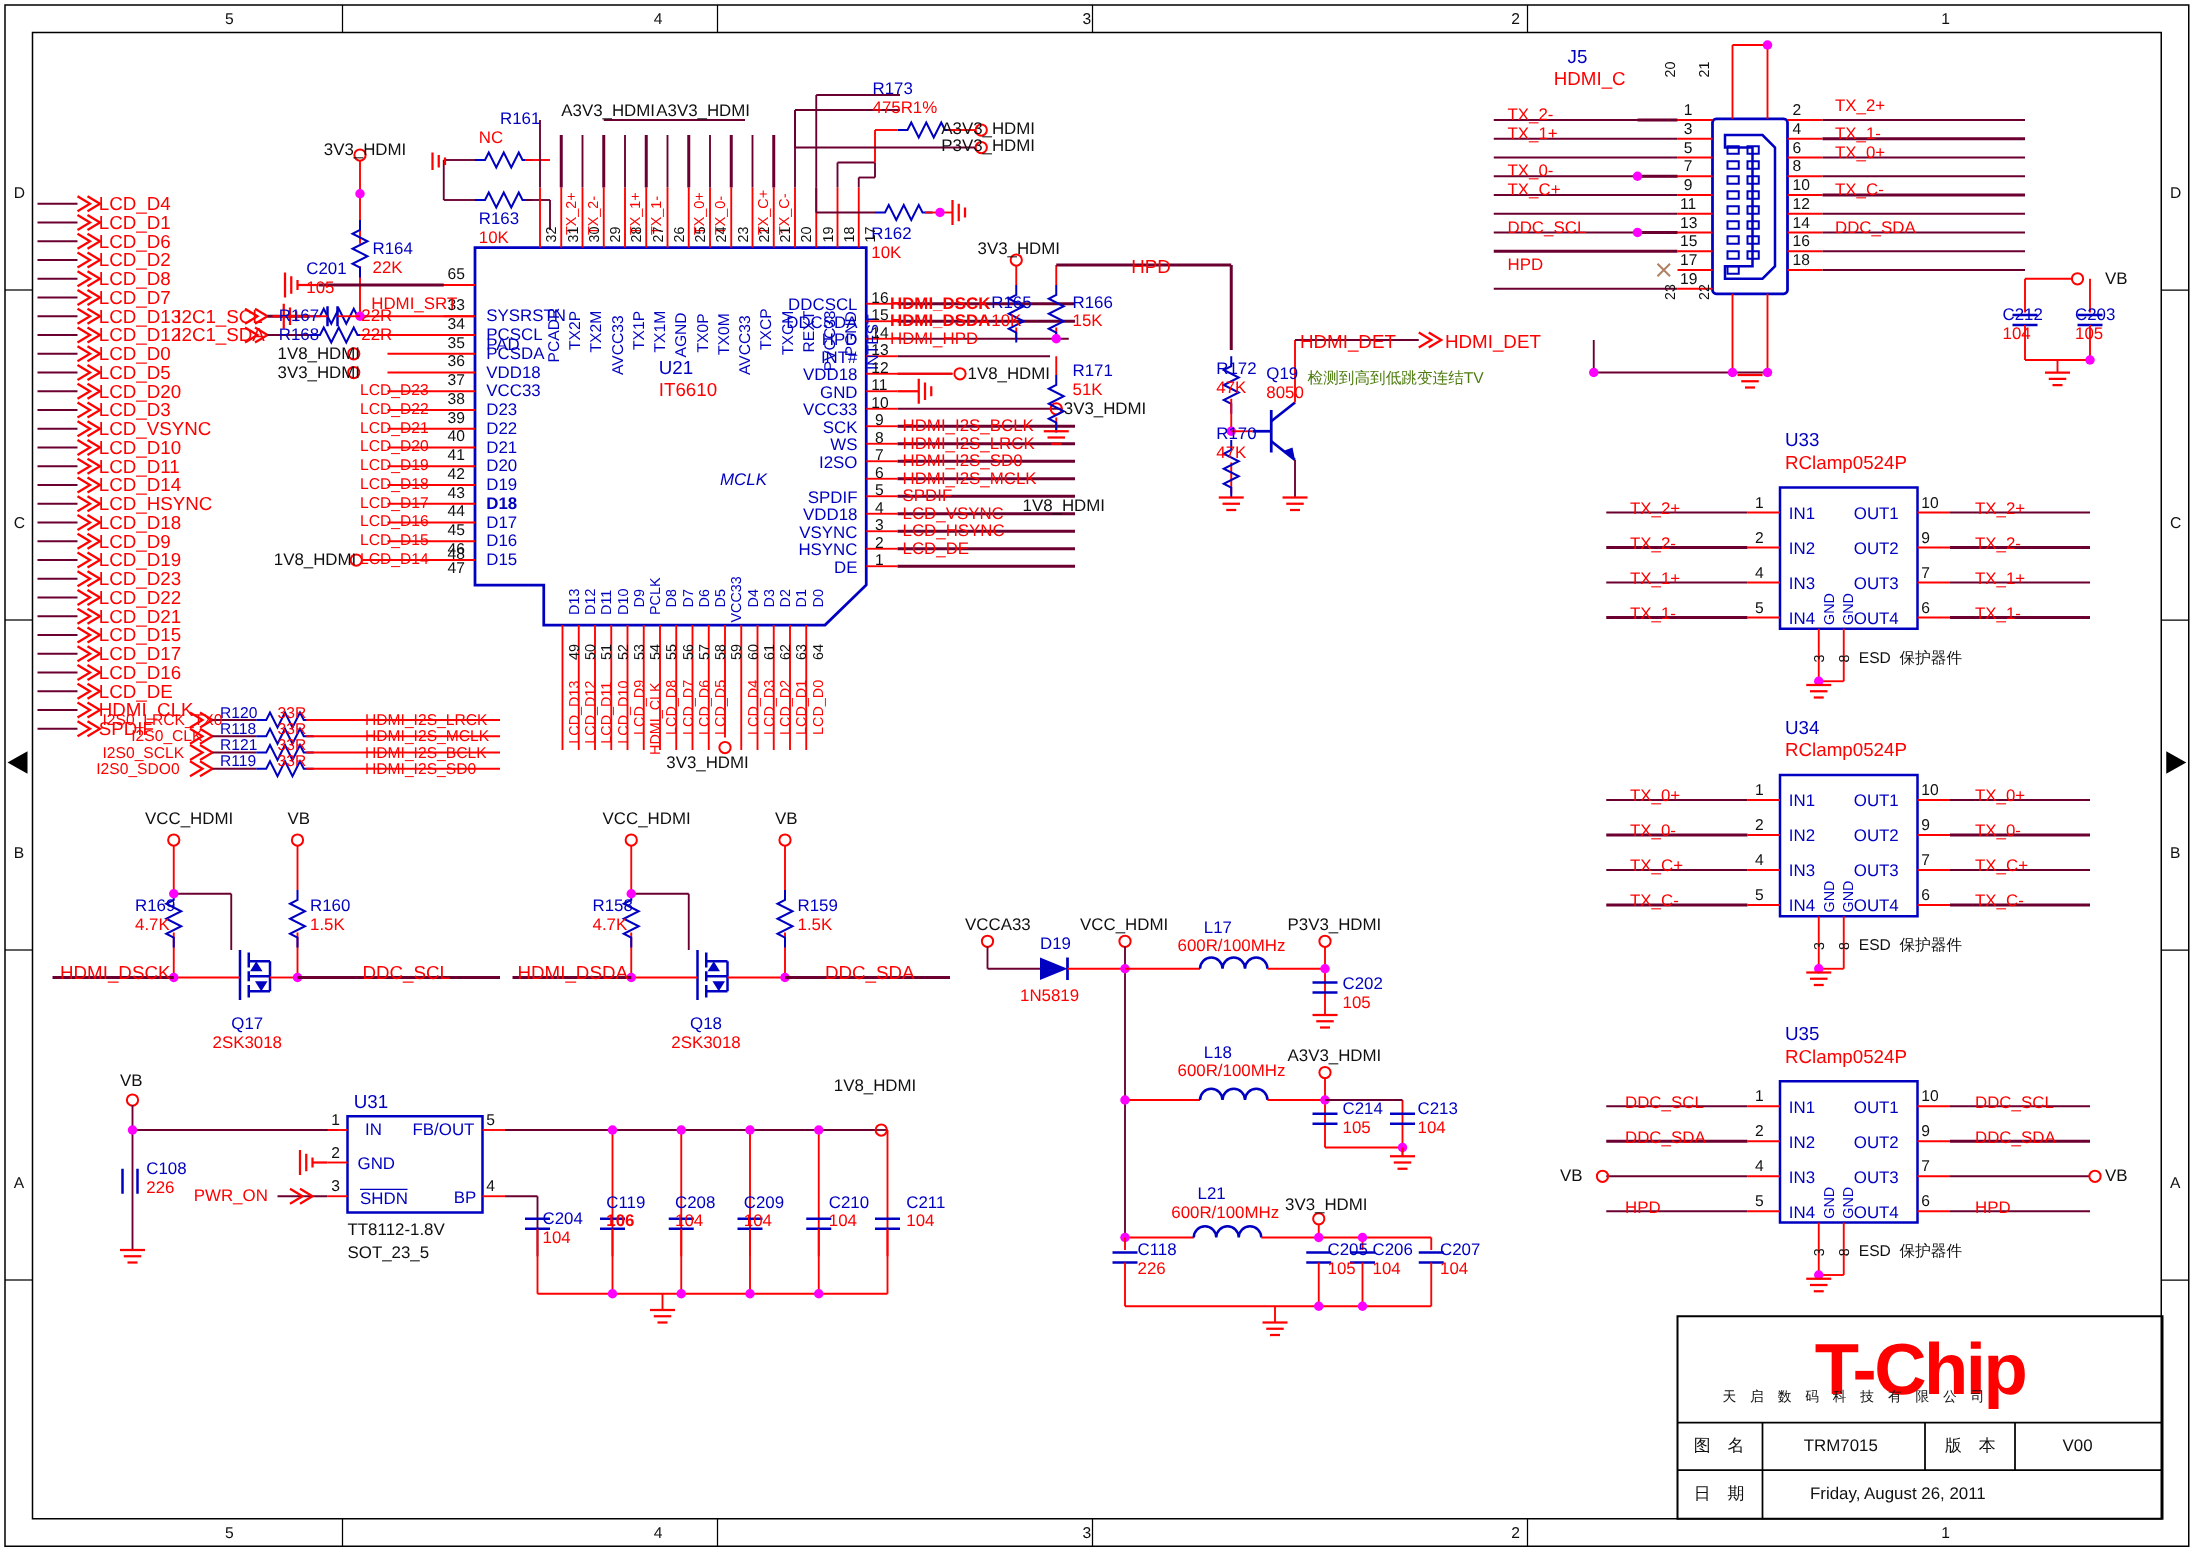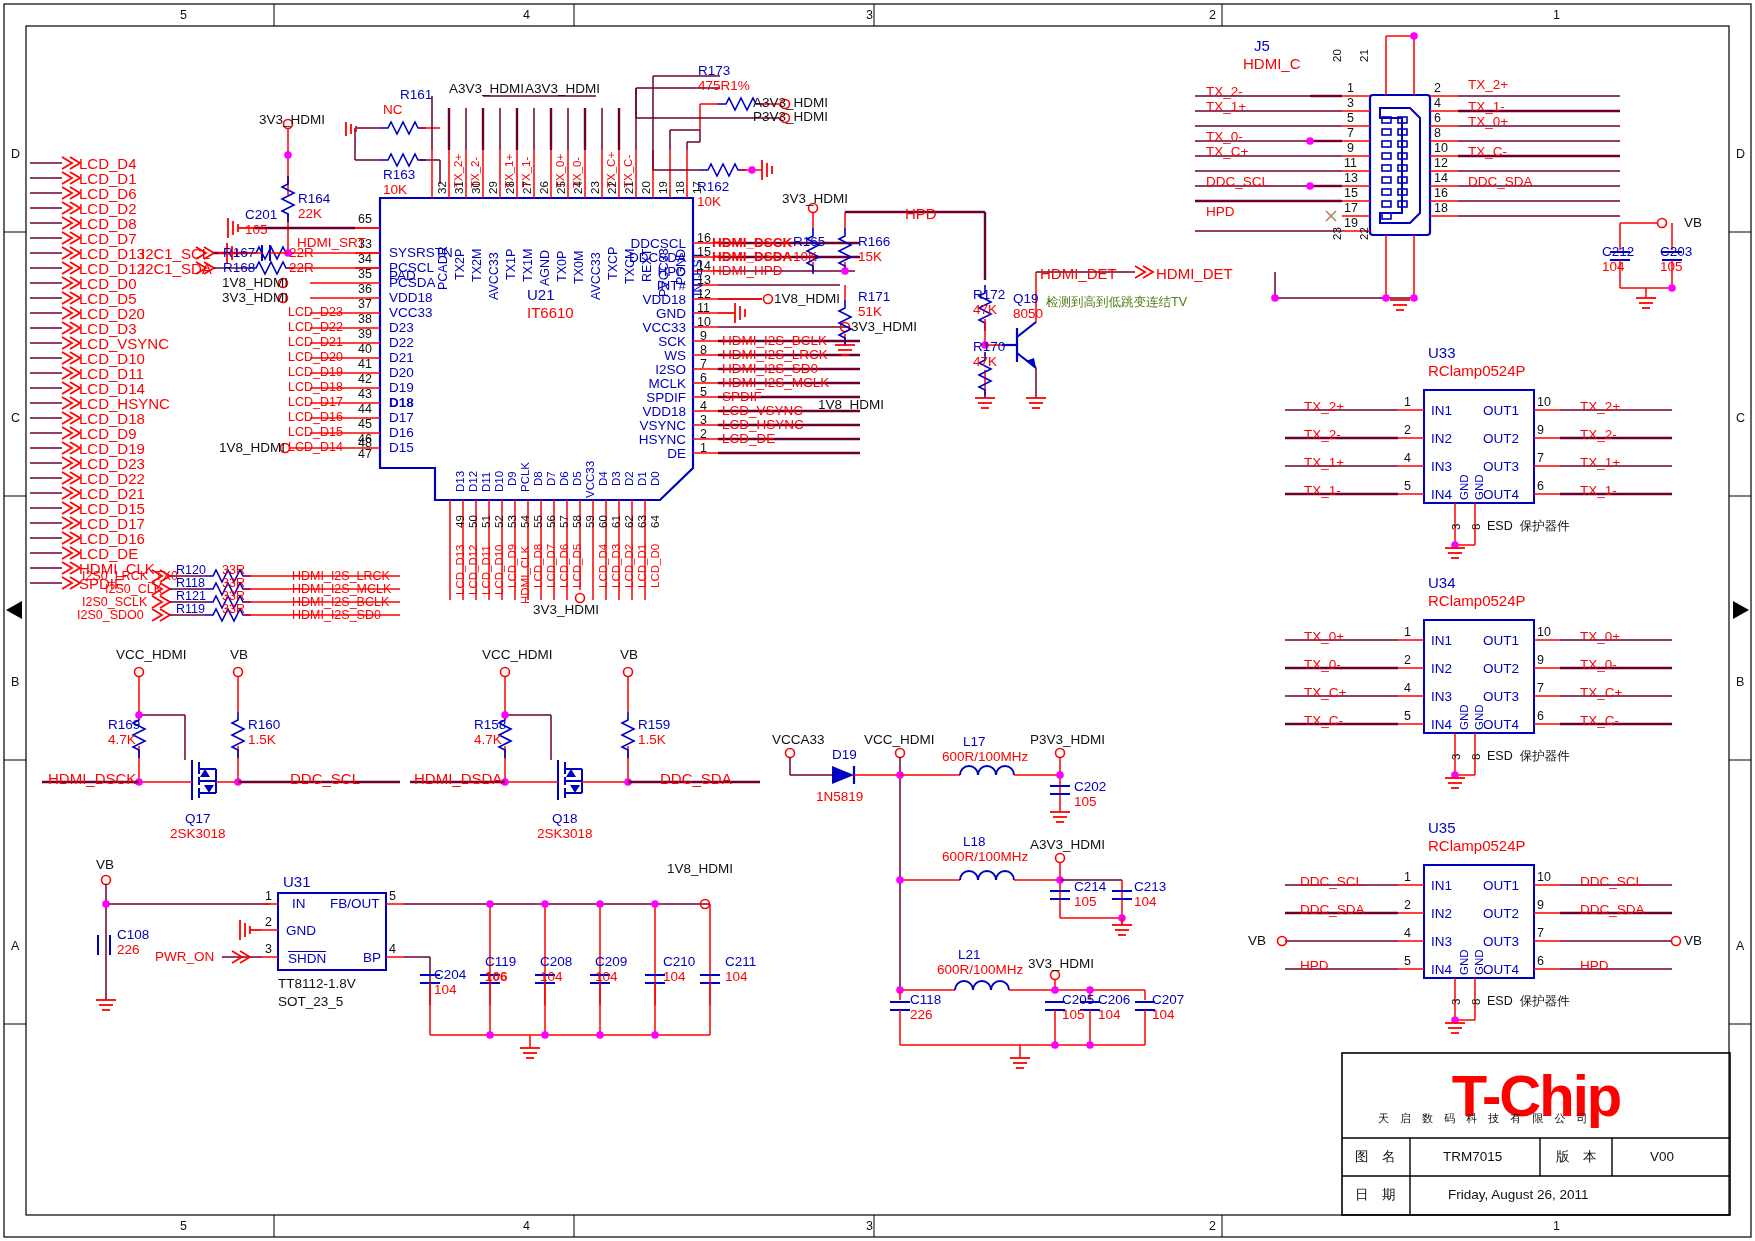--- a/index.html
+++ b/index.html
@@ -1188,21 +1188,21 @@
   <span class="t s13 blue" style="left:596px;top:237px;width:90px;text-align:right;">DDCSCL</span>
   <span class="t s13 blue" style="left:596px;top:251px;width:90px;text-align:right;">DDCSDA</span>
   <span class="t s13 blue" style="left:596px;top:265px;width:90px;text-align:right;">HPD</span>
   <span class="t s13 blue" style="left:596px;top:279px;width:90px;text-align:right;">INT#</span>
   <span class="t s13 blue" style="left:596px;top:293px;width:90px;text-align:right;">VDD18</span>
   <span class="t s13 blue" style="left:596px;top:307px;width:90px;text-align:right;">GND</span>
   <span class="t s13 blue" style="left:596px;top:321px;width:90px;text-align:right;">VCC33</span>
   <span class="t s13 blue" style="left:596px;top:335px;width:90px;text-align:right;">SCK</span>
   <span class="t s13 blue" style="left:596px;top:349px;width:90px;text-align:right;">WS</span>
   <span class="t s13 blue" style="left:596px;top:363px;width:90px;text-align:right;">I2SO</span>
-  <span class="t s13 blue" style="left:596px;top:377px;width:90px;text-align:right;">MCLK</span>
+  <span class="t s13 blue" style="left:576px;top:377px;width:90px;font-style:italic;">MCLK</span>
   <span class="t s13 blue" style="left:596px;top:391px;width:90px;text-align:right;">SPDIF</span>
   <span class="t s13 blue" style="left:596px;top:405px;width:90px;text-align:right;">VDD18</span>
   <span class="t s13 blue" style="left:596px;top:419px;width:90px;text-align:right;">VSYNC</span>
   <span class="t s13 blue" style="left:596px;top:433px;width:90px;text-align:right;">HSYNC</span>
   <span class="t s13 blue" style="left:596px;top:447px;width:90px;text-align:right;">DE</span>
 
   <span class="t s13 red" style="left:712px;top:236px;font-weight:bold;">HDMI_DSCK</span>
   <span class="t s13 red" style="left:712px;top:250px;font-weight:bold;">HDMI_DSDA</span>
   <span class="t s13 red" style="left:712px;top:264px;">HDMI_HPD</span>
   <span class="t s13 dk" style="left:774px;top:292px;">1V8_HDMI</span>

